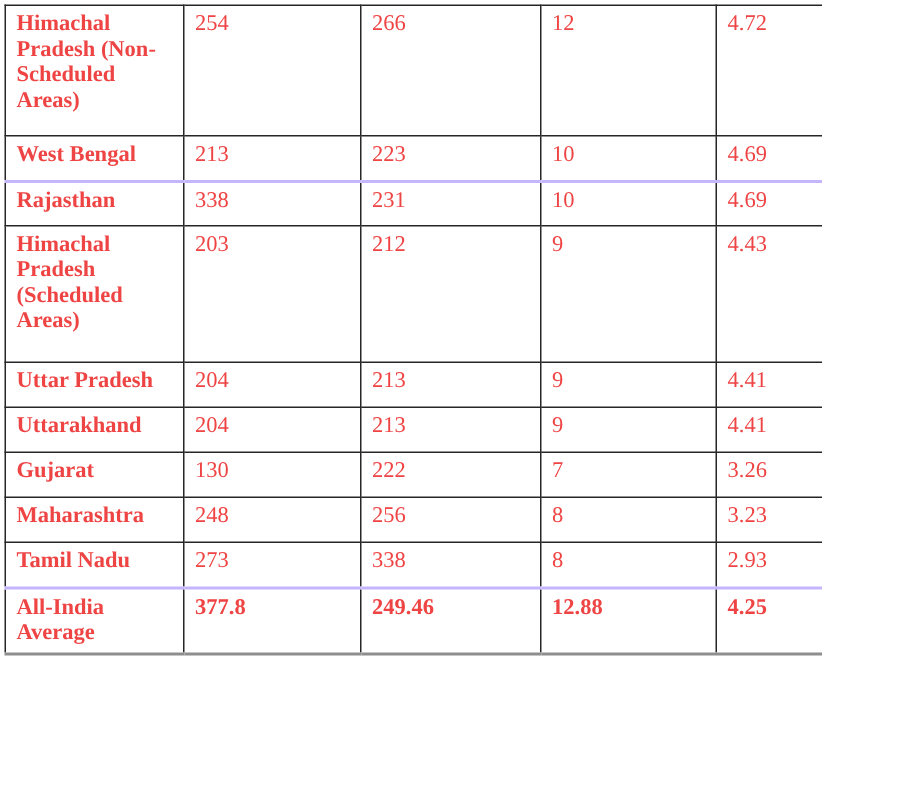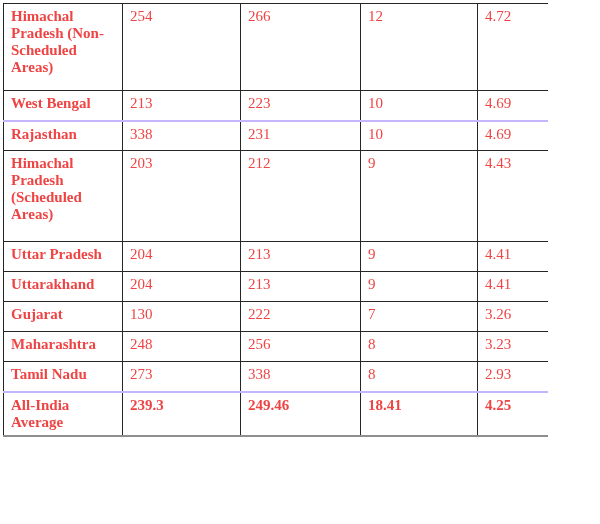--- a/index.html
+++ b/index.html
@@ -117,20 +117,20 @@
         </tr>
         <tr>
           <td class="label-cell">Tamil Nadu</td>
           <td class="value-cell">273</td>
           <td class="value-cell">338</td>
           <td class="value-cell">8</td>
           <td class="value-cell">2.93</td>
         </tr>
         <tr class="emphasis">
           <td class="label-cell">All-India Average</td>
-          <td class="value-cell">239.3</td>
+          <td class="value-cell">377.8</td>
           <td class="value-cell">249.46</td>
-          <td class="value-cell">18.41</td>
+          <td class="value-cell">12.88</td>
           <td class="value-cell">4.25</td>
         </tr>
       </tbody>
   </table>
 </div>
 
 </body></html>

